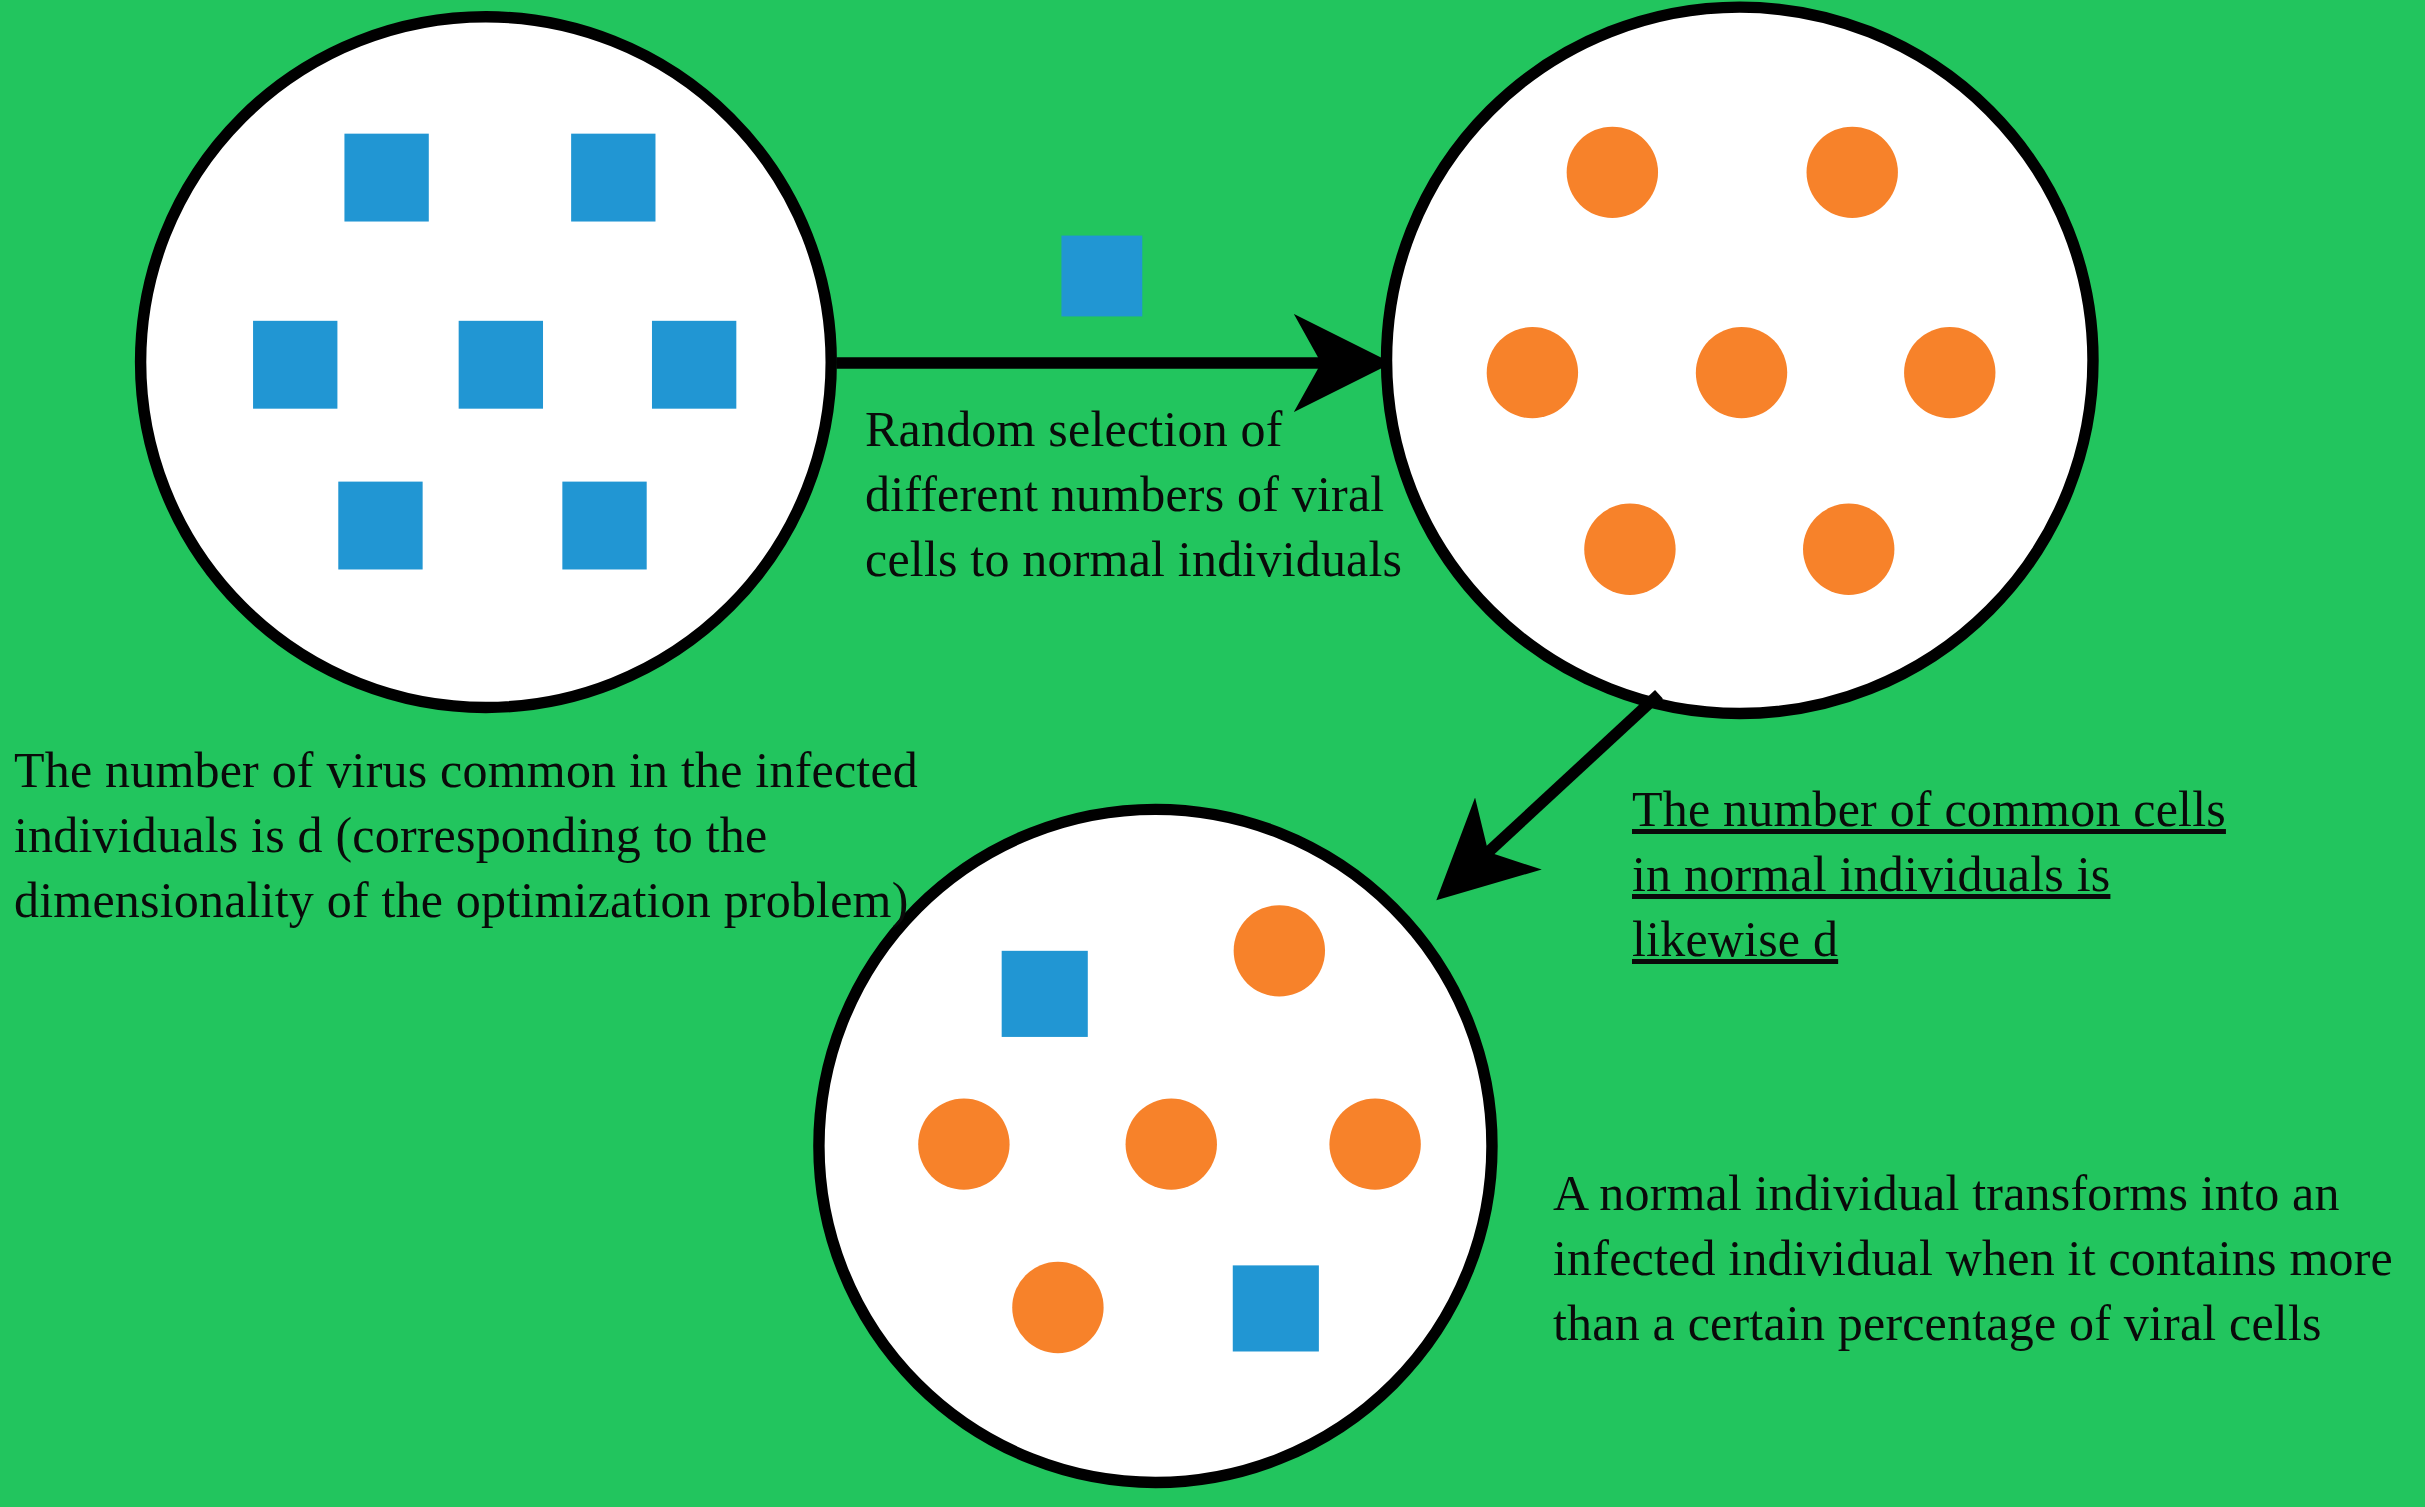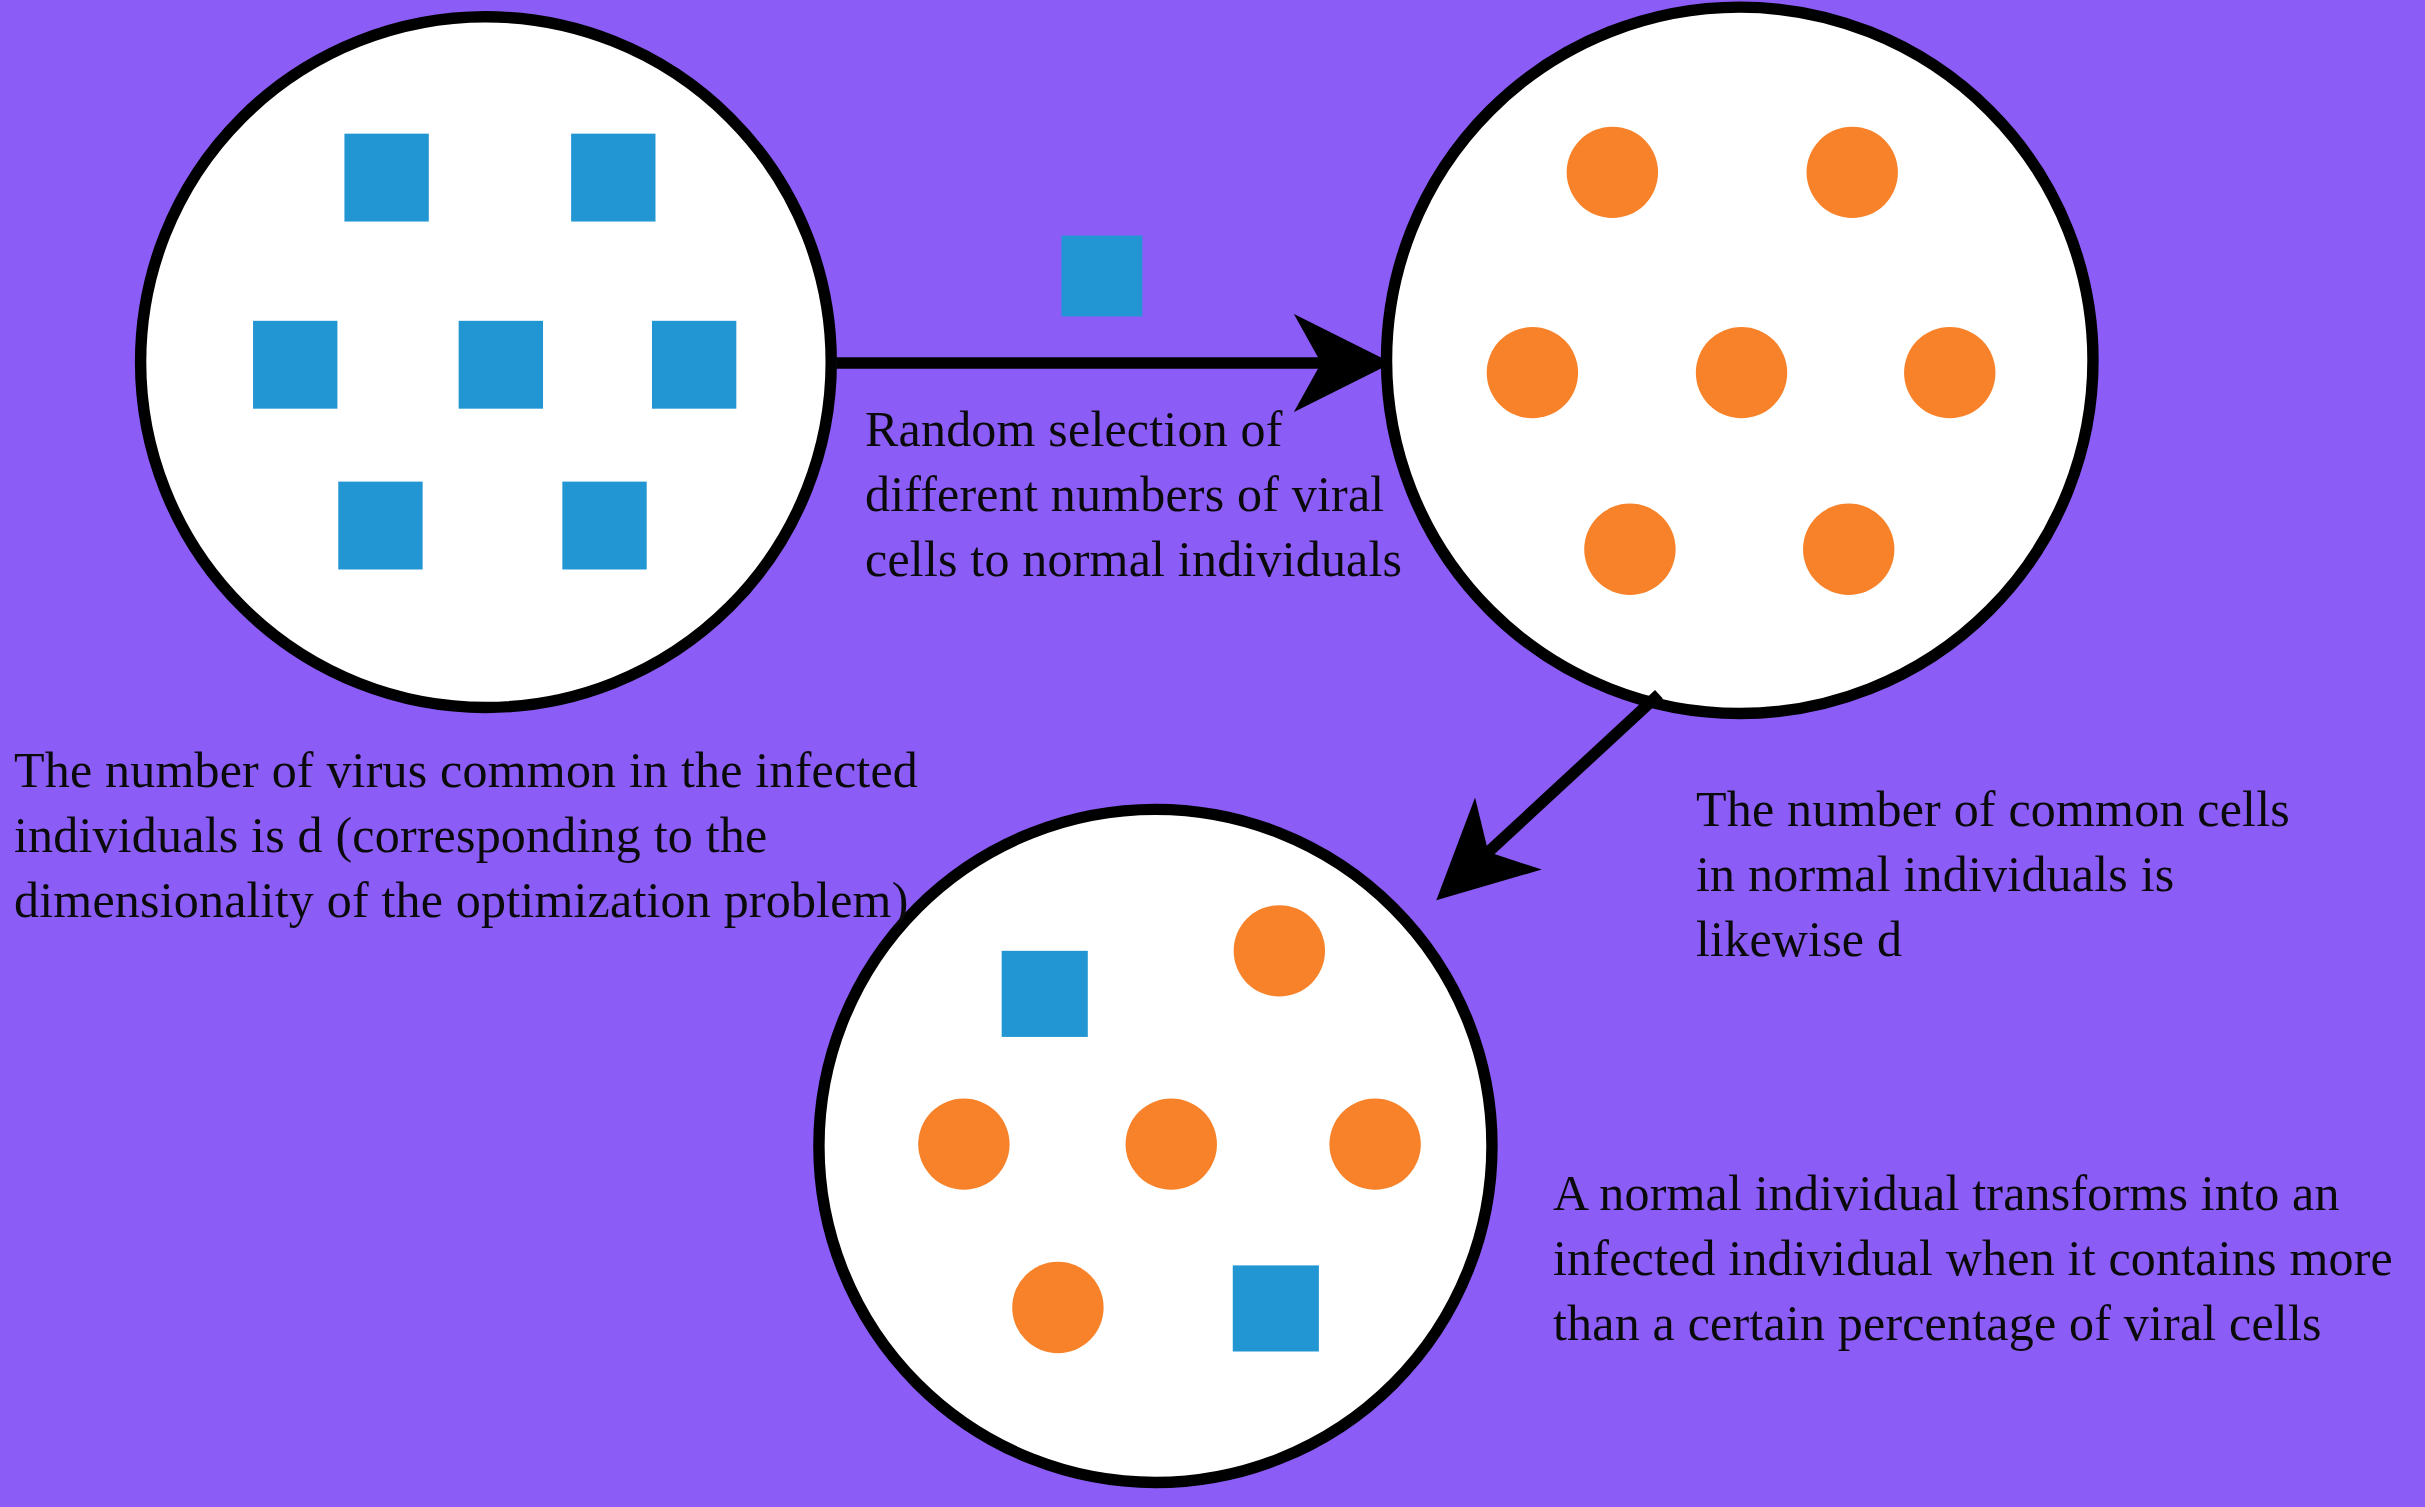--- a/index.html
+++ b/index.html
@@ -4,21 +4,21 @@
 <style>
   html, body {
     margin: 0;
     padding: 0;
     background: #ffffff;
   }
   #canvas {
     position: relative;
     width: 2426px;
     height: 1508px;
-    background: #8b5cf6;
+    background: #22c55e;
     overflow: hidden;
     font-family: "Liberation Serif", "DejaVu Serif", serif;
   }
   .svg-layer {
     position: absolute;
     left: 0;
     top: 0;
     width: 2426px;
     height: 1508px;
   }
@@ -26,21 +26,21 @@
     position: absolute;
     color: #0a0a0a;
     font-family: "Liberation Serif", "DejaVu Serif", serif;
     font-size: 50px;
     line-height: 1.30;
     white-space: pre-line;
     letter-spacing: 0.2px;
   }
   #caption-arrow-label { left: 865px; top: 397px; width: 545px; }
   #caption-infected    { left: 14px;  top: 738px; width: 949px; }
-  #caption-normal      { left: 1696px; top: 777px; width: 615px; }
+  #caption-normal      { left: 1632px; top: 777px; width: 615px; text-decoration: underline; }
   #caption-transform   { left: 1553px; top: 1161px; width: 879px; }
 </style>
 </head>
 <body>
 
 <div id="canvas">
 
   <svg class="svg-layer" viewBox="0 0 2761 1716">
     <defs>
       <marker id="arrowhead-right" markerWidth="9" markerHeight="9" refX="7.2" refY="4.5" orient="auto" markerUnits="strokeWidth">

